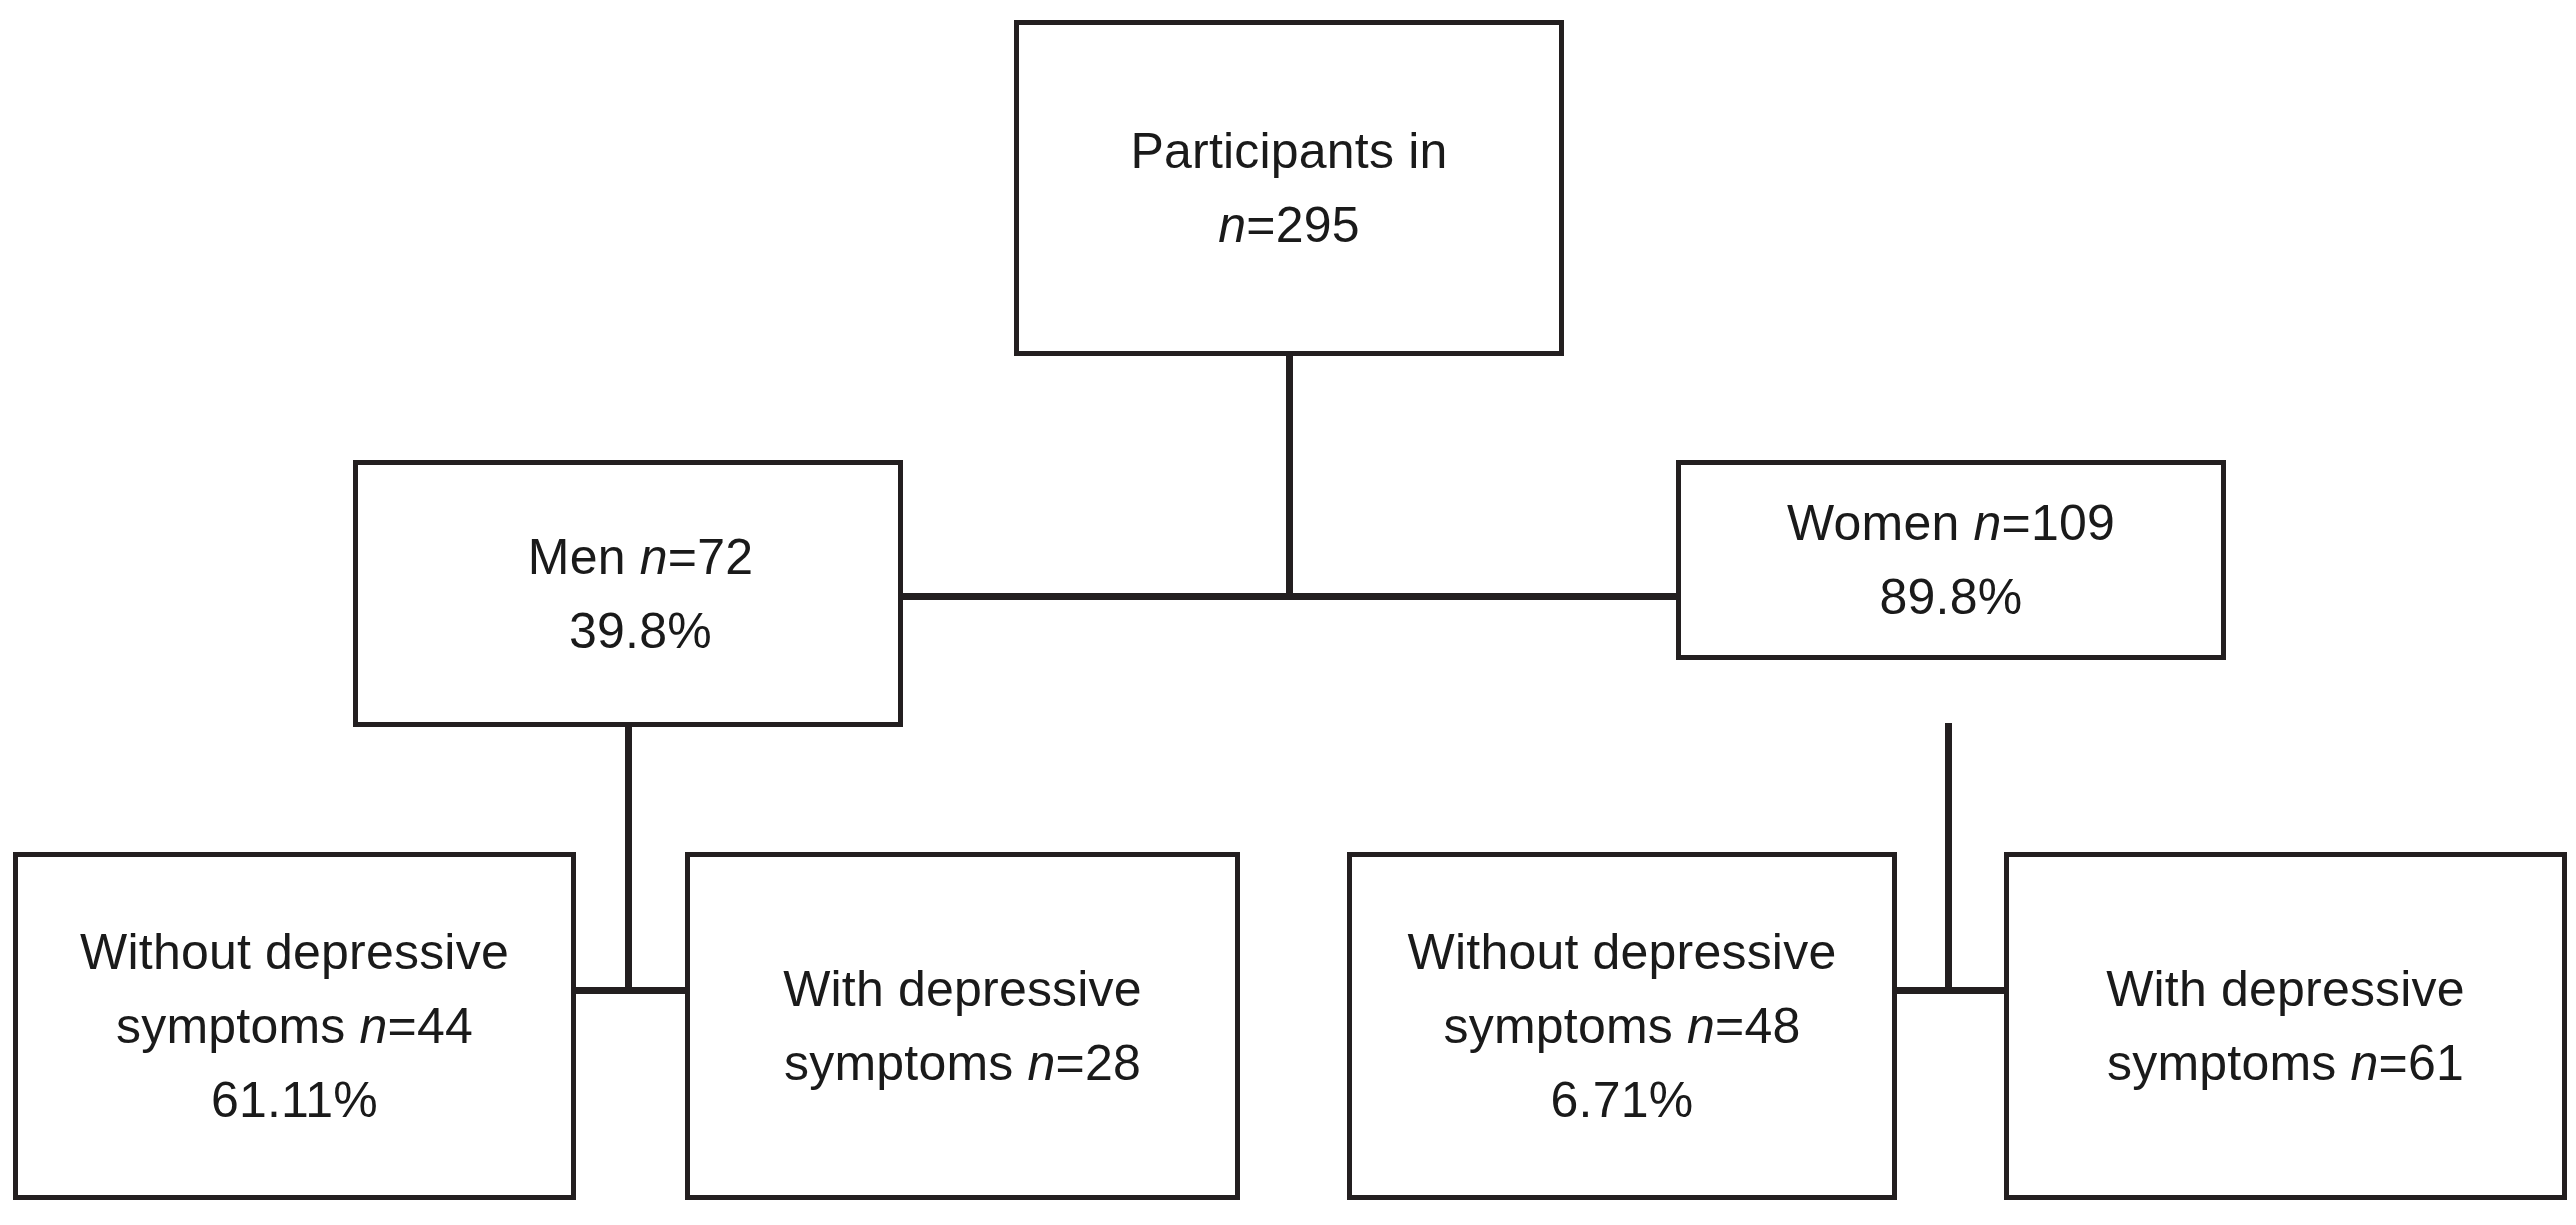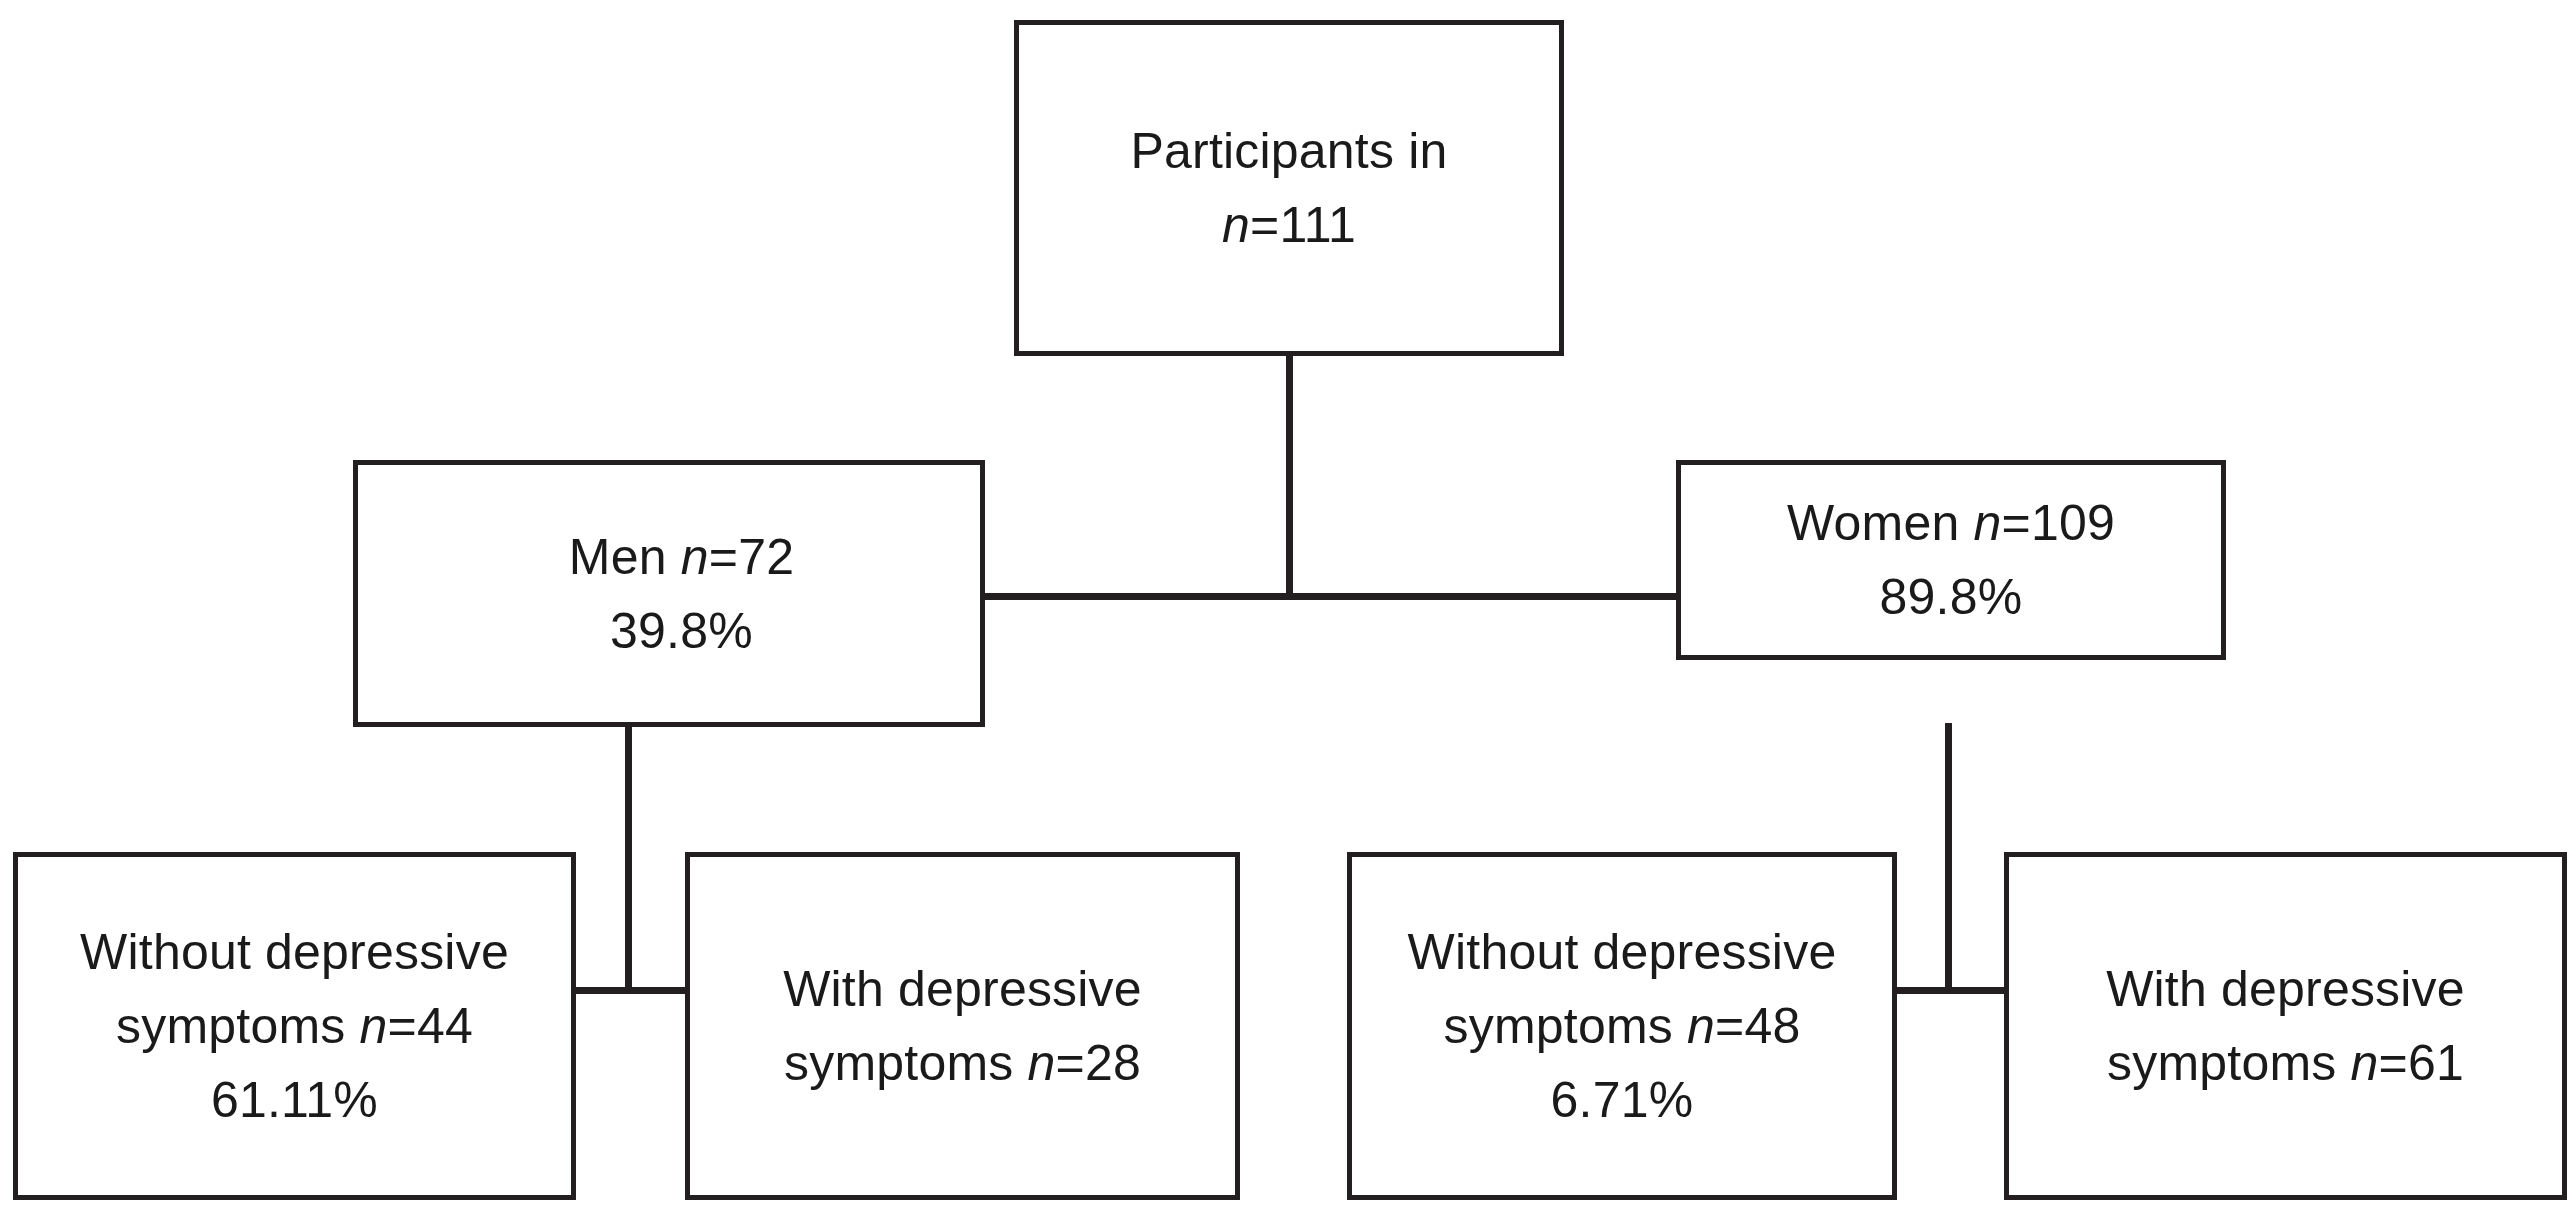--- a/index.html
+++ b/index.html
@@ -46,21 +46,21 @@
     background: #231f20;
     z-index: 1;
   }
   .conn.v { width: 6.5px; }
   .conn.h { height: 6.5px; }
 
   
   #node-root   { left: 1014px; top: 20.4px;  width: 550px;  height: 336px; }
 
   
-  #node-men    { left: 353px;  top: 460px; width: 632px;  height: 267px; padding-left: 25px; }
+  #node-men    { left: 353px;  top: 460px; width: 550px;  height: 267px; padding-left: 25px; }
   #node-women  { left: 1676px; top: 460px; width: 550px;  height: 200px; }
 
   
   #node-men-without   { left: 13px;   top: 852px; width: 563px; height: 348px; }
   #node-men-with      { left: 685px;  top: 852px; width: 555px; height: 348px; }
   #node-women-without { left: 1347px; top: 852px; width: 550px; height: 348px; }
   #node-women-with    { left: 2004px; top: 852px; width: 563px; height: 348px; }
 
   
   #conn-root-stem    { left: 1286px; top: 355px;  height: 245px; }
@@ -84,21 +84,21 @@
   <div class="conn h" id="conn-trunk"></div>
 
   <div class="conn v" id="conn-men-stem"></div>
   <div class="conn h" id="conn-men-bar"></div>
 
   <div class="conn v" id="conn-women-stem"></div>
   <div class="conn h" id="conn-women-bar"></div>
 
   <div class="node" id="node-root">
     <span class="line">Participants in</span>
-    <span class="line"><span class="ital">n</span><span>=111</span></span>
+    <span class="line"><span class="ital">n</span><span>=295</span></span>
   </div>
 
   <div class="node" id="node-men">
     <span class="line"><span>Men </span><span class="ital">n</span><span>=72</span></span>
     <span class="line">39.8%</span>
   </div>
 
   <div class="node" id="node-women">
     <span class="line"><span>Women </span><span class="ital">n</span><span>=109</span></span>
     <span class="line">89.8%</span>

